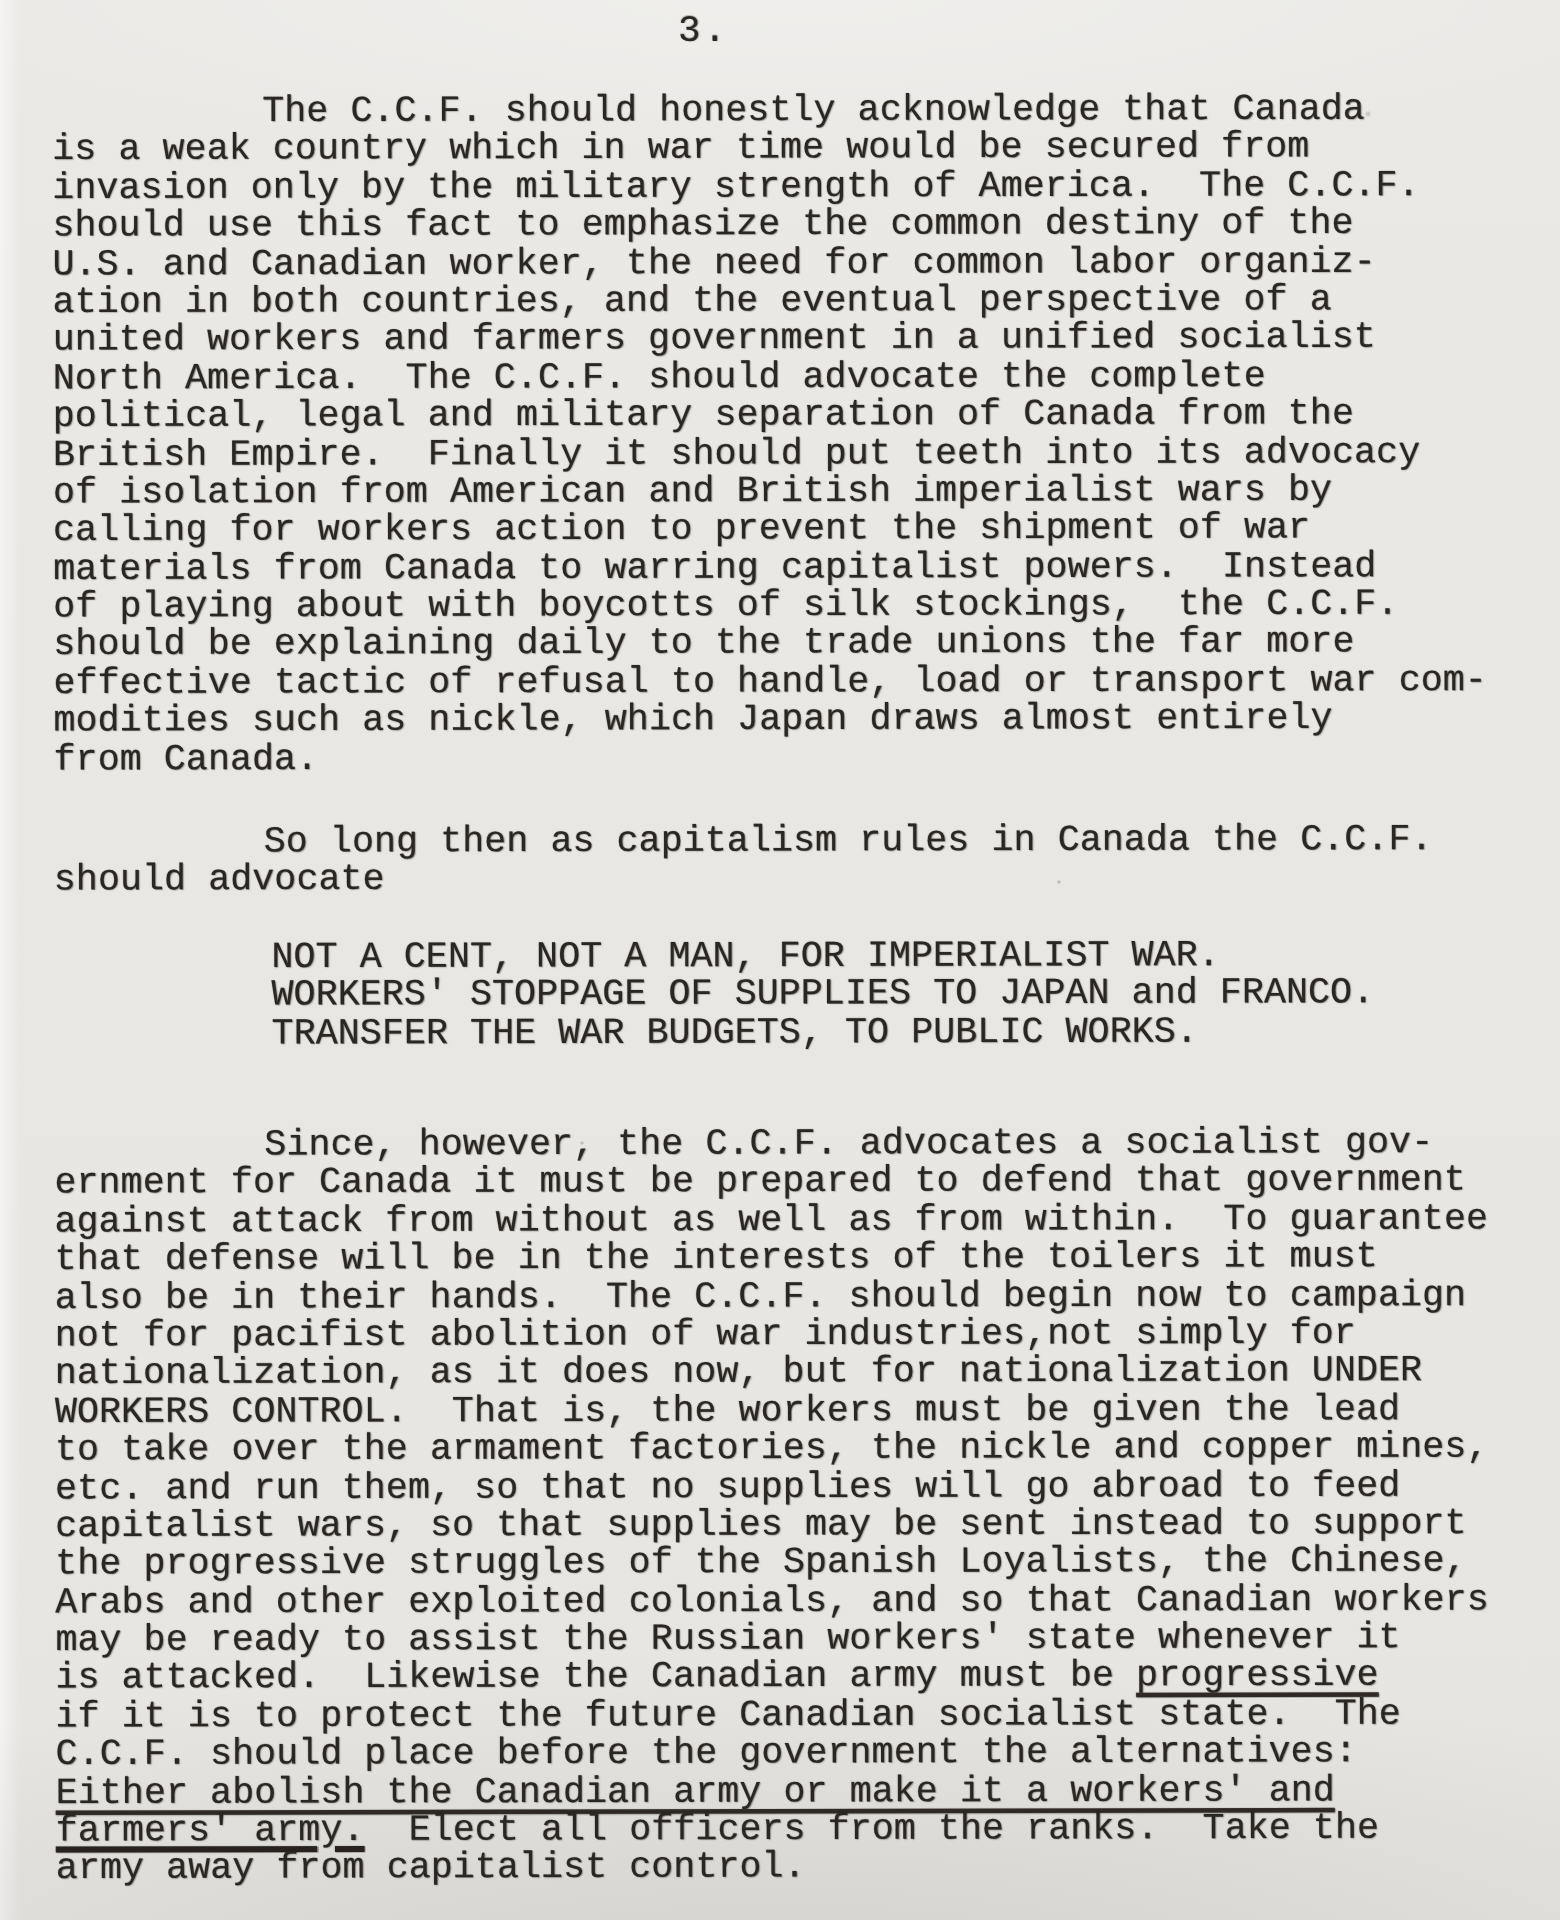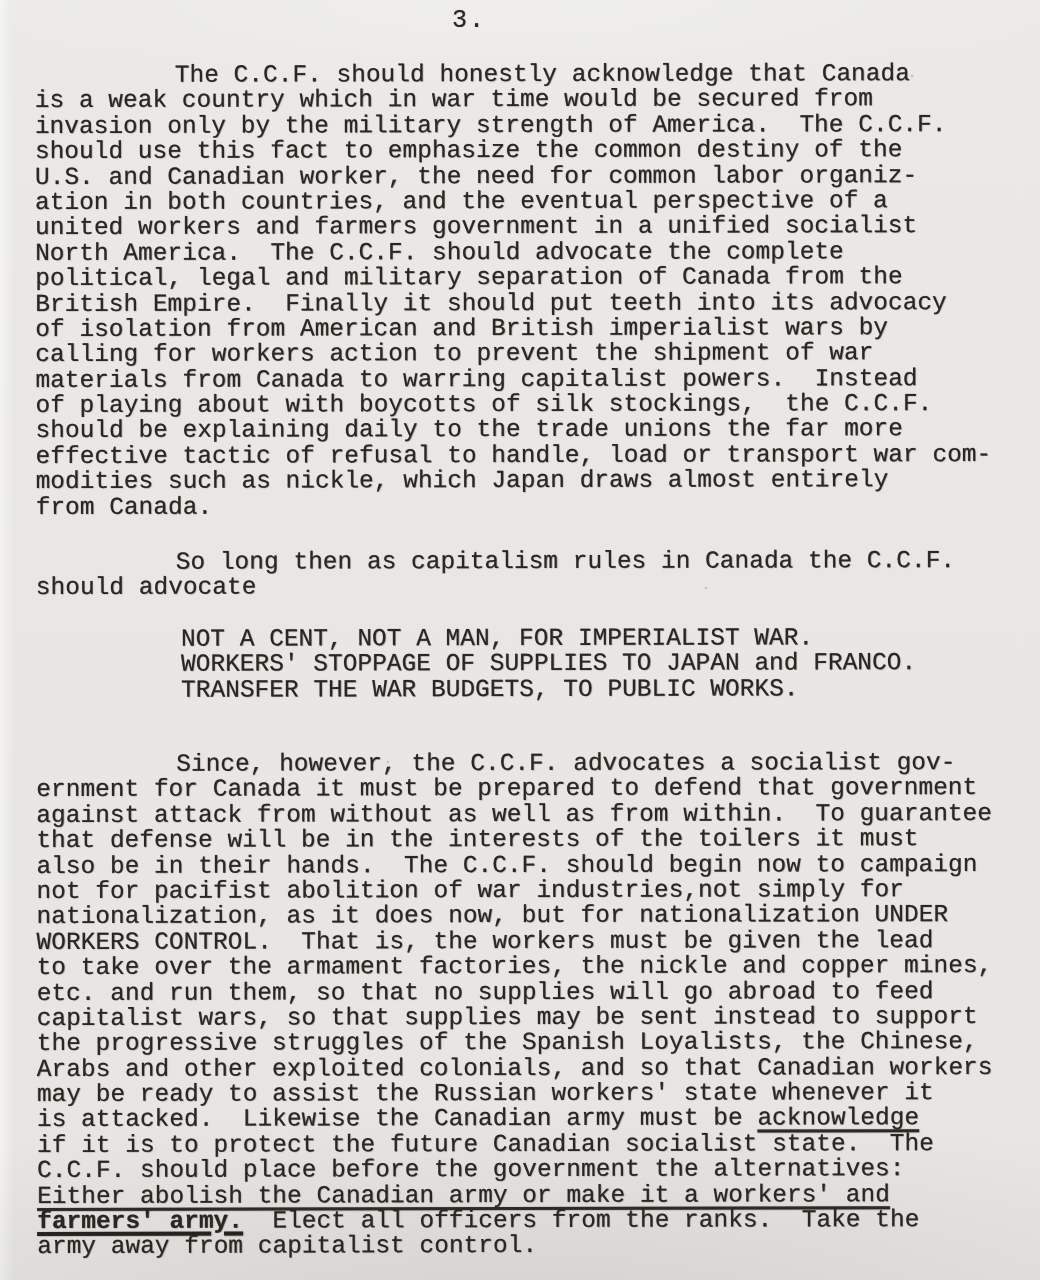--- a/index.html
+++ b/index.html
@@ -61,21 +61,20 @@
     text-decoration: underline;
     text-decoration-thickness: 2.5px;
     text-underline-offset: 5px;
     text-decoration-color: rgba(40,35,30,0.92);
   }
   .u-heavy {
     text-decoration: underline;
     text-decoration-thickness: 3.5px;
     text-underline-offset: 4px;
     text-decoration-color: rgba(35,30,26,0.95);
-    font-weight: bold;
   }
 </style>
 </head>
 <body>
 
 <div class="page ink">
 
   <div class="page-number">3.</div>
 
   <div class="doc-body">
@@ -121,21 +120,21 @@
       <div class="line">not for pacifist abolition of war industries,not simply for</div>
       <div class="line">nationalization, as it does now, but for nationalization UNDER</div>
       <div class="line">WORKERS CONTROL.  That is, the workers must be given the lead</div>
       <div class="line">to take over the armament factories, the nickle and copper mines,</div>
       <div class="line">etc. and run them, so that no supplies will go abroad to feed</div>
       <div class="line">capitalist wars, so that supplies may be sent instead to support</div>
       <div class="line">the progressive struggles of the Spanish Loyalists, the Chinese,</div>
       <div class="line">Arabs and other exploited colonials, and so that Canadian workers</div>
       <div class="line">may be ready to assist the Russian workers' state whenever it</div>
 
-      <div class="line"><span>is attacked.  Likewise the Canadian army must be </span><span class="u">acknowledge</span></div>
+      <div class="line"><span>is attacked.  Likewise the Canadian army must be </span><span class="u">progressive</span></div>
 
       <div class="line">if it is to protect the future Canadian socialist state.  The</div>
       <div class="line">C.C.F. should place before the government the alternatives:</div>
 
       <div class="line"><span class="u">Either abolish the Canadian army or make it a workers' and</span></div>
 
       <div class="line"><span class="u-heavy">farmers' army.</span><span>  Elect all officers from the ranks.  Take the</span></div>
 
       <div class="line">army away from capitalist control.</div>
     </div>

